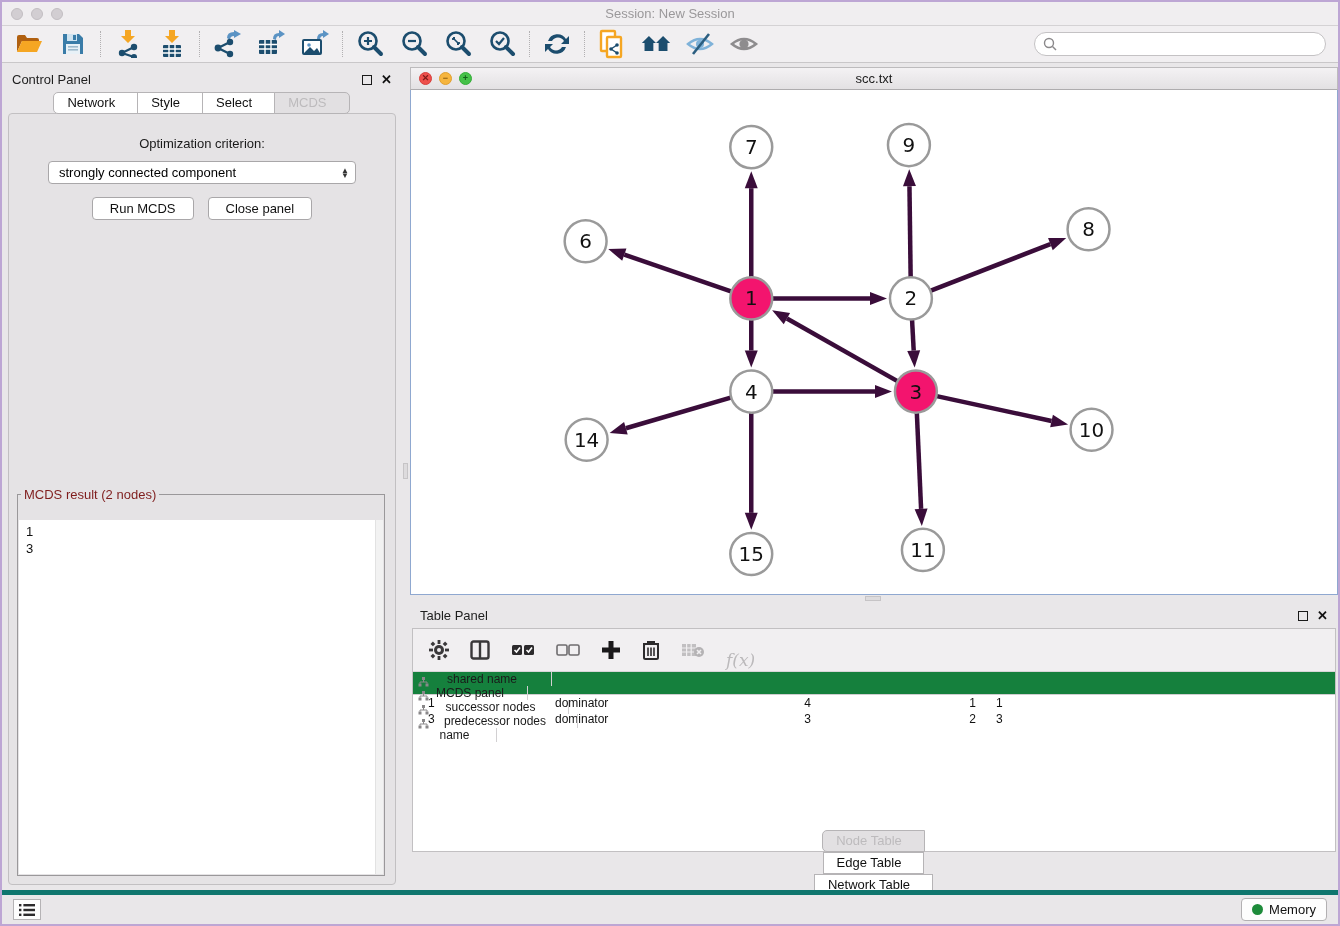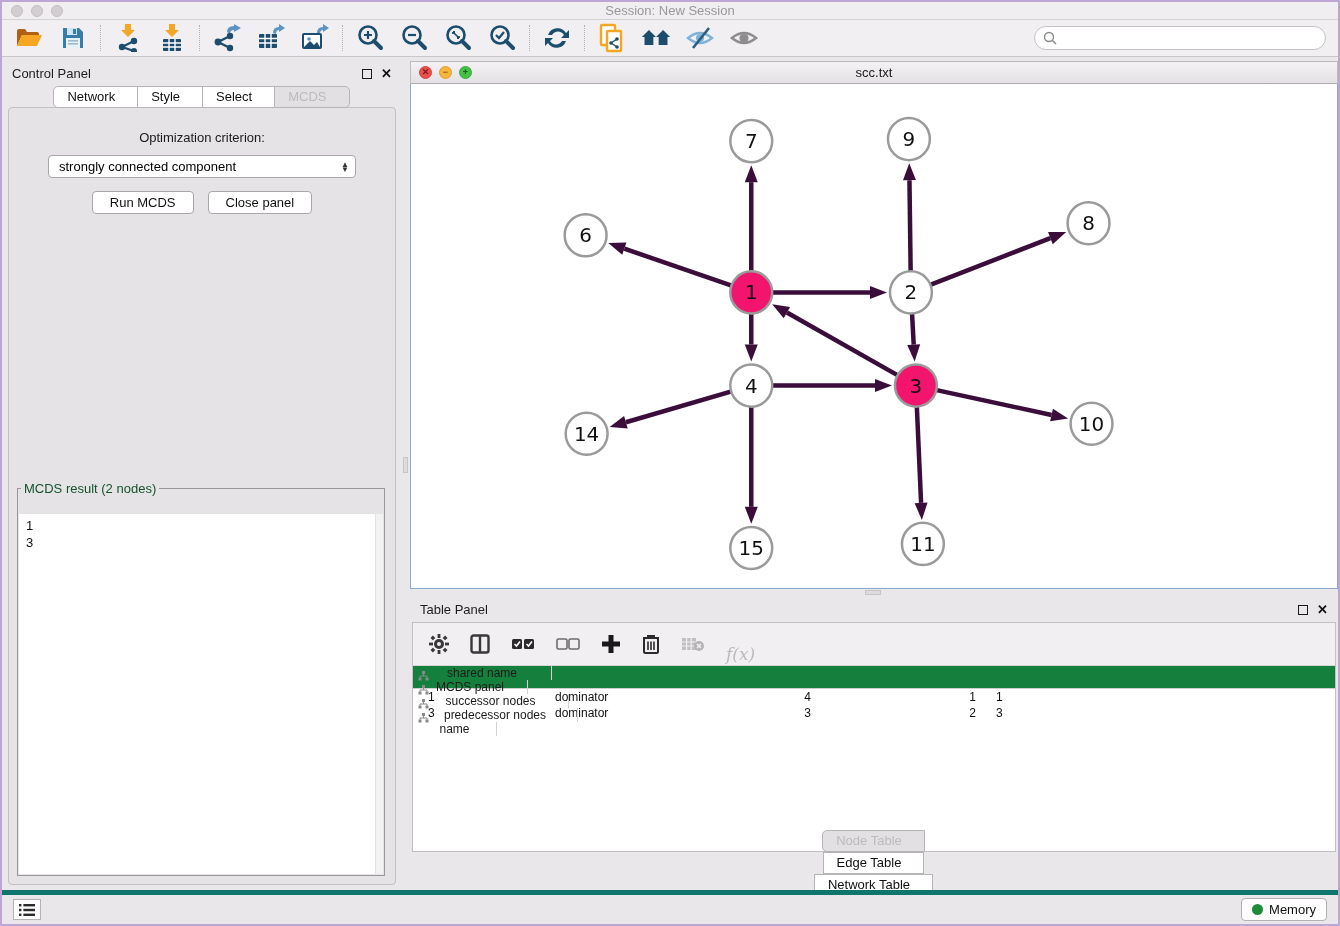--- a/index.html
+++ b/index.html
@@ -2,21 +2,21 @@
 <html><head>
 <meta charset="utf-8">
 <style>
   * { box-sizing: border-box; margin: 0; padding: 0; }
   html,body { width: 1340px; height: 926px; }
   body { font-family: "Liberation Sans", sans-serif; background:#b9a2cc; }
   .app { width:1340px; height:926px; border:2px solid #bda6d4; background:#e9e7e9;
          display:flex; flex-direction:column; overflow:hidden; }
 
   
-  .titlebar { height:18px; position:relative; background:#f0eef0; border-bottom:1px solid #d4d2d4;
+  .titlebar { height:24px; position:relative; background:#f0eef0; border-bottom:1px solid #d4d2d4;
               display:flex; align-items:center; }
   .tl-dots { display:flex; gap:8px; margin-left:9px; }
   .tl-dot { width:12px; height:12px; border-radius:50%; background:#d2ced2; border:1px solid #c2bec2; }
   .win-title { position:absolute; left:0; right:0; text-align:center; color:#9a989a; font-size:13px; }
 
   
   .toolbar { height:37px; background:#f1eff1; border-bottom:1px solid #c9c7c9;
              display:flex; align-items:center; padding:0 12px; }
   .tb-group { display:flex; align-items:center; gap:14px; }
   .tb-sep { width:1px; height:26px; border-left:1px dotted #b2b0b2; margin:0 12px; }
@@ -45,21 +45,21 @@
              background:#e5e3e5; position:relative; }
   .opt-label { text-align:center; font-size:13px; margin-top:22px; color:#1a1a1a; }
   .combo { width:308px; height:23px; margin:10px auto 0 auto; background:#fff; border:1px solid #a9a7a9;
            border-radius:4px; display:flex; align-items:center; padding:0 6px 0 10px; font-size:13px; }
   .combo .cv { flex:1; }
   .stepper { display:flex; flex-direction:column; line-height:5px; font-size:8px; color:#333; }
   .btn-row { display:flex; justify-content:center; gap:14px; margin-top:13px; }
   .pbtn { font-size:13px; padding:3px 17px; background:#fff; border:1px solid #a9a7a9; border-radius:4px; color:#111; }
   .result-fs { position:absolute; left:8px; right:10px; top:373px; bottom:8px;
                border:1px solid #9a989a; padding:0; }
-  .result-fs legend { font-size:13px; margin-left:3px; padding:0 3px; color:#14532d; }
+  .result-fs legend { font-size:13px; margin-left:3px; padding:0 3px; color:#7f1d1d; }
   .result-inner { position:absolute; left:1px; right:1px; top:18px; bottom:1px; background:#fff; }
   .result-scroll { position:absolute; right:0; top:0; bottom:0; width:8px; background:#f2f2f2; border-left:1px solid #e2e2e2; }
   .result-lines { font-size:13px; color:#111; padding:3px 0 0 7px; white-space:pre-line; line-height:17px; }
 
   
   .vsplit { width:8px; position:relative; }
   .vsplit .grip { position:absolute; top:396px; left:1px; width:5px; height:16px; background:#dddbdd; border:1px solid #c6c4c6; }
 
   
   .rcol { flex:1; display:flex; flex-direction:column; overflow:hidden; }

